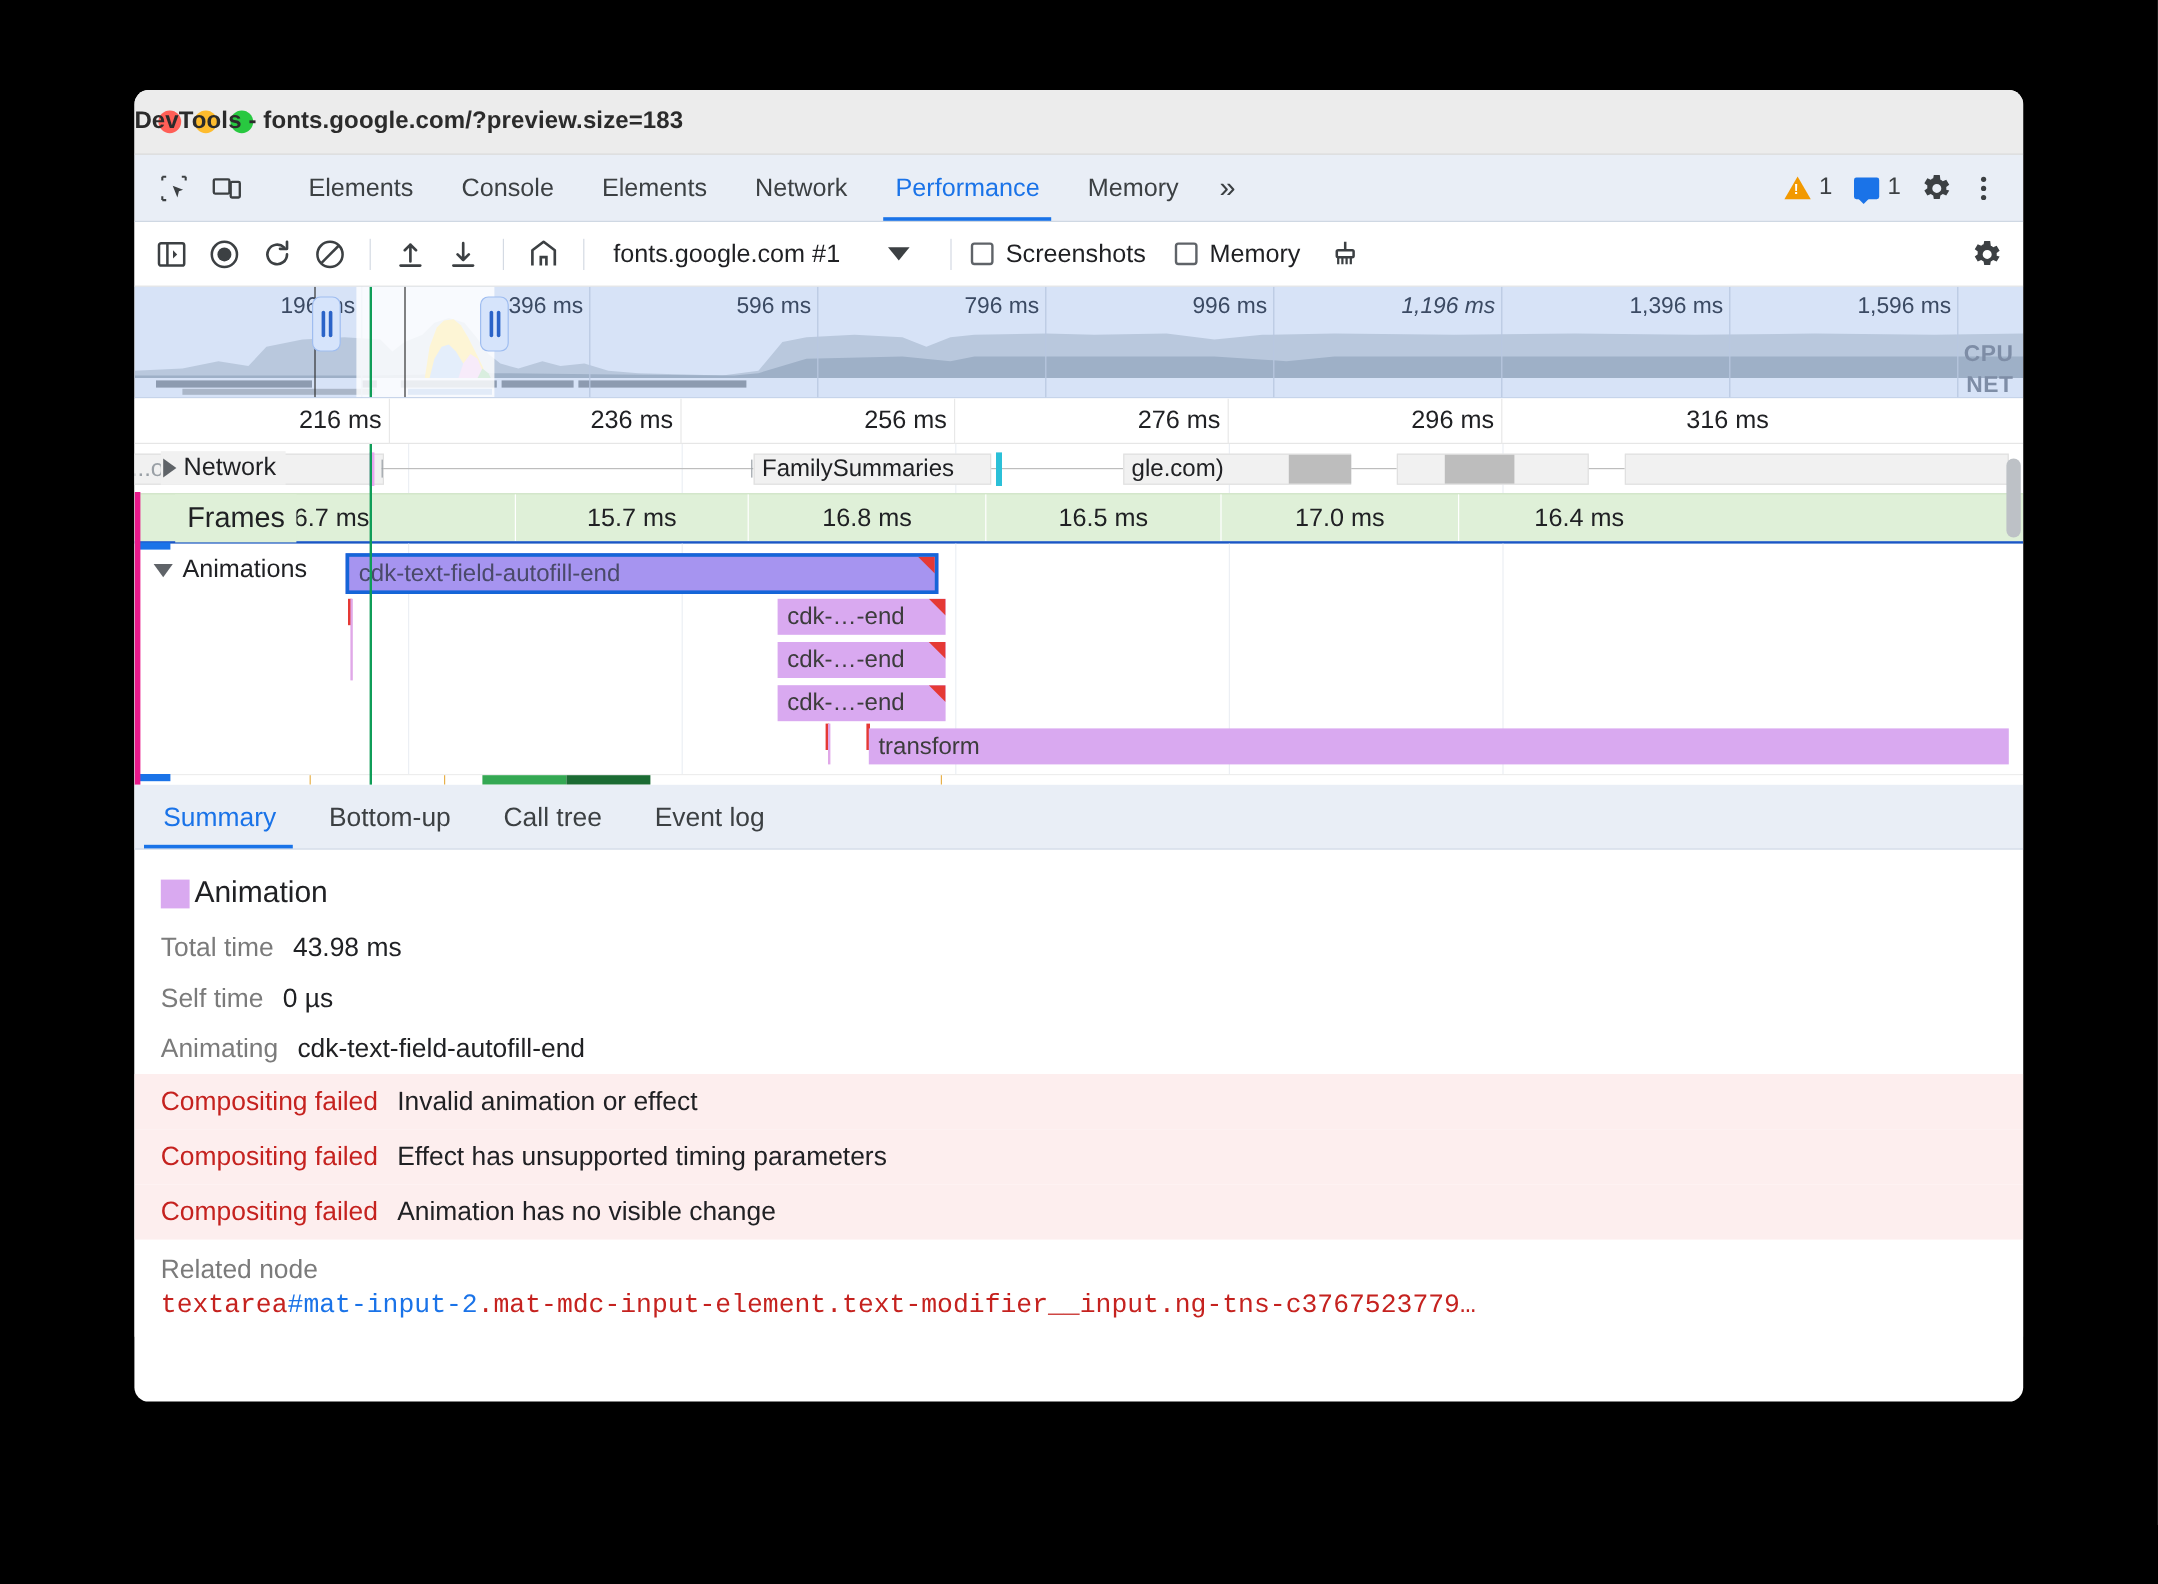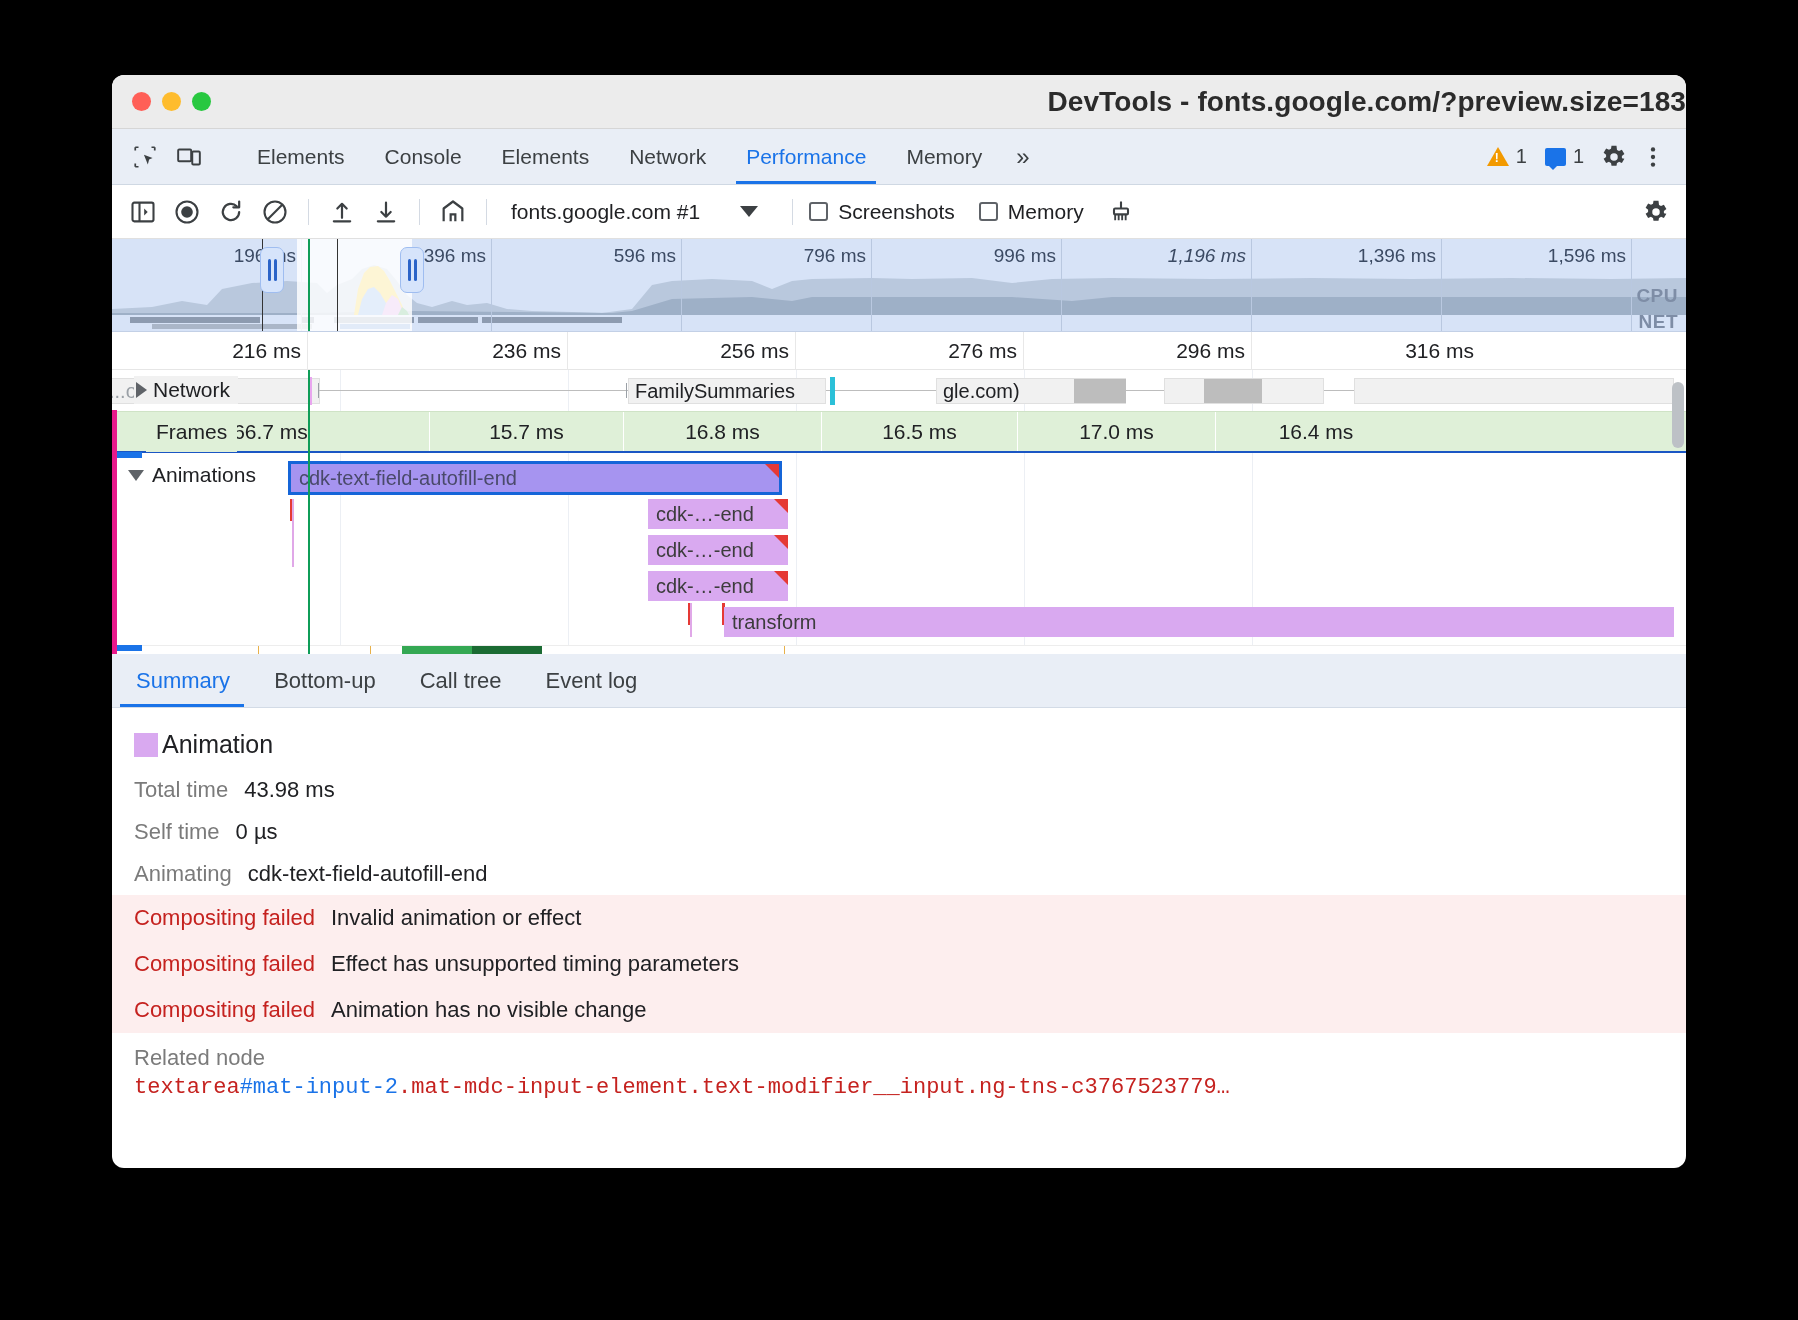--- a/index.html
+++ b/index.html
@@ -34,22 +34,22 @@
     background: #ececec;
     border-bottom: 1px solid #d6d6d6;
     display: flex; align-items: center;
   }
   .traffic { display: flex; gap: 11px; margin-left: 20px; }
   .dot { width: 19px; height: 19px; border-radius: 50%; }
   .dot.red { background: #ff5f57; }
   .dot.yellow { background: #febc2e; }
   .dot.green { background: #28c840; }
   .win-title {
-    position: absolute; left: 0; right: 0; text-align: right;
-    font-size: 28px; font-weight: bold; color: #2b2b2b;
+    position: absolute; left: 0; right: 0; text-align: left;
+    font-size: 20px; font-weight: bold; color: #2b2b2b;
     letter-spacing: .1px;
   }
 
   
   .dt-tabbar {
     height: 56px;
     background: #e9eef6;
     display: flex; align-items: stretch;
     border-bottom: 1px solid #cfd8e3;
     position: relative;
@@ -144,21 +144,21 @@
   .net-mark { position: absolute; top: 7px; width: 6px; height: 28px; }
 
   .frames-track { position: relative; height: 40px; background: #dff0d8; border-top: 1px solid #cfe3c6; }
   .frame-cell {
     position: absolute; top: 0; height: 40px; border-right: 1px solid #fff;
     display: flex; align-items: center; justify-content: center;
     font-size: 21px; color: #202124;
   }
   .frames-label {
     position: absolute; left: 34px; top: 0; height: 40px; display:flex; align-items:center;
-    font-size: 21px; color:#202124; background:#dff0d8; padding: 0 10px; z-index: 6;
+    font-size: 24px; color:#202124; background:#dff0d8; padding: 0 10px; z-index: 6;
   }
 
   .anim-track { position: relative; background: #fff; height: 194px; border-top: 2px solid #1a56c4; }
   .anim-label {
     position: absolute; left: 16px; top: 10px; z-index: 6;
     display: flex; align-items: center; gap: 8px; font-size: 21px; color: #202124; background:#fff; padding-right:6px;
   }
   .anim-bar {
     position: absolute; height: 30px; display: flex; align-items: center;
     font-size: 20px; color: #3c3c3c; padding-left: 8px; overflow: hidden; white-space: nowrap;
@@ -411,21 +411,21 @@
         <i></i>
           <i></i>
       </div>
       <div class="ov-label" style="top:46px;">CPU</div>
       <div class="ov-label" style="top:72px;">NET</div>
     </div>
 
     <div class="tracks">
 
       <div class="time-ruler">
-        <div class="tr-tick" style="left:0; width:196px;padding-left:37px;">
+        <div class="tr-tick" style="left:0; width:213px;padding-left:37px;">
             <span>216 ms</span>
           </div>
         <div class="tr-tick" style="left:228px; width:228px;">
             <span>236 ms</span>
           </div>
         <div class="tr-tick" style="left:456px; width:228px;text-align:center;">
             <span>256 ms</span>
           </div>
         <div class="tr-tick" style="left:684px; width:228px;">
             <span>276 ms</span>

